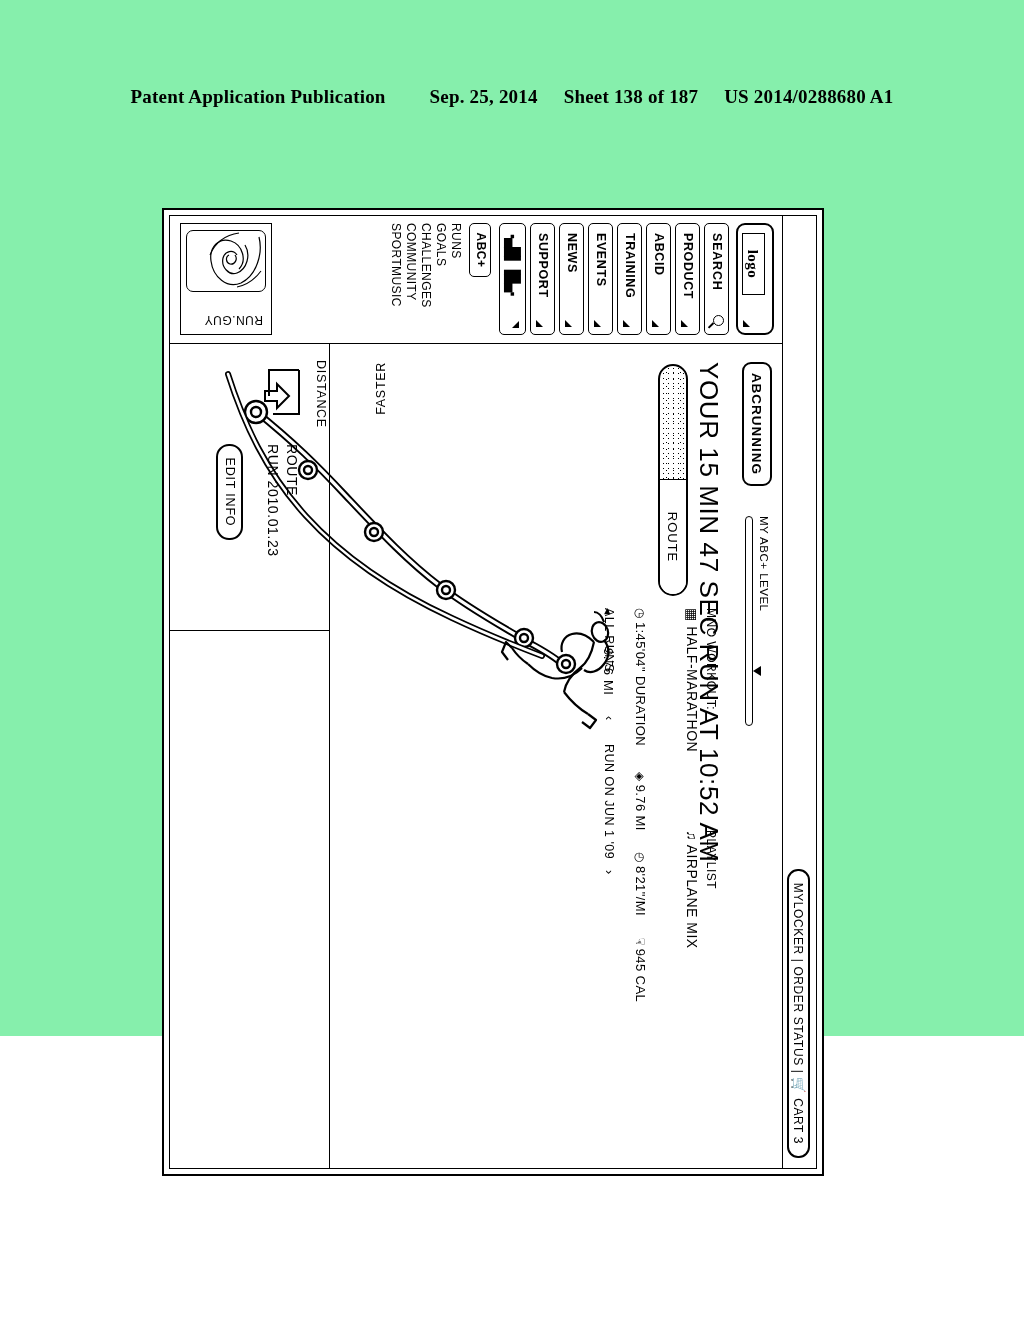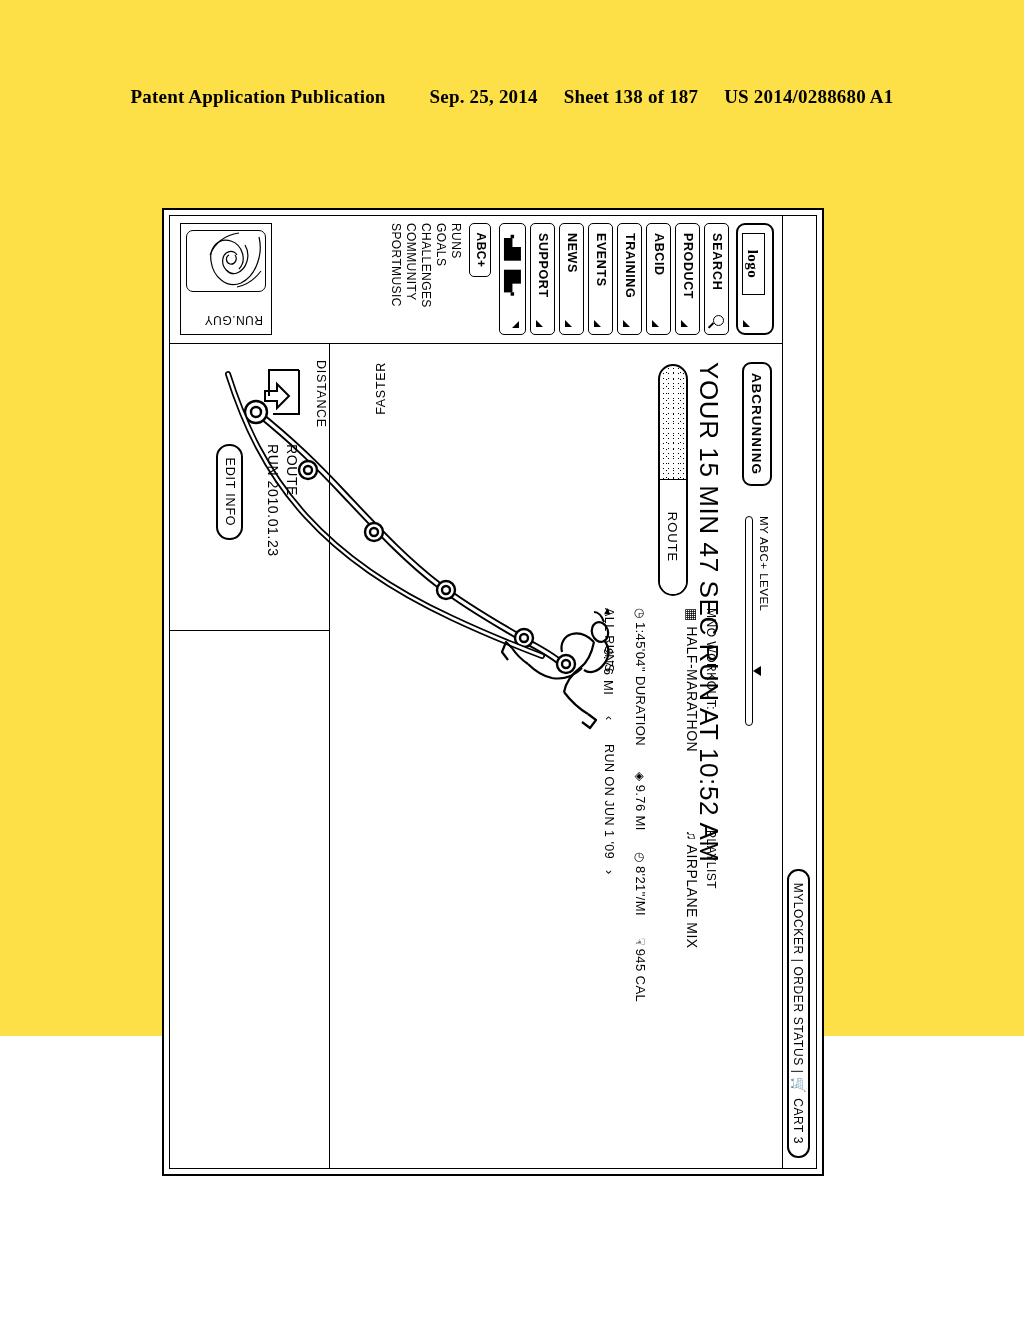--- a/index.html
+++ b/index.html
@@ -6,21 +6,21 @@
   html, body {
     margin: 0; padding: 0;
     width: 1024px; height: 1320px;
     background: #ffffff;
     font-family: "Liberation Serif", serif;
     overflow: hidden;
   }
   #page {
     position: relative;
     width: 1024px; height: 1036px;
-    background: #fde047;
+    background: #86efac;
   }
 
   
   .pat-header {
     position: absolute;
     top: 86px; left: 0; width: 1024px;
     text-align: center;
     font-family: "Liberation Serif", serif;
     font-weight: bold;
     font-size: 19px;

